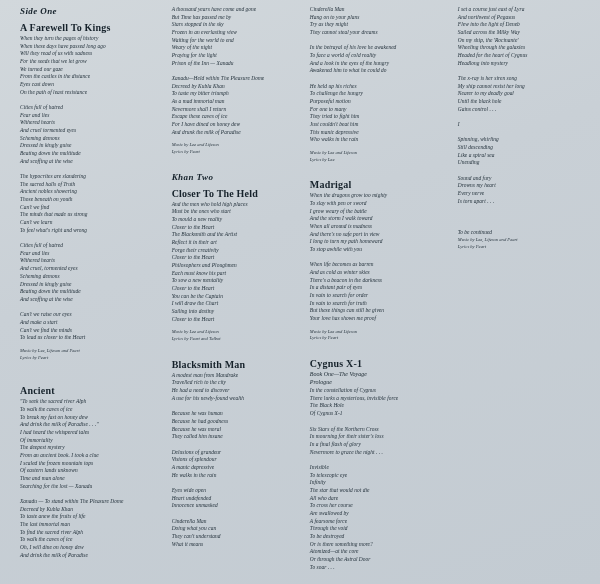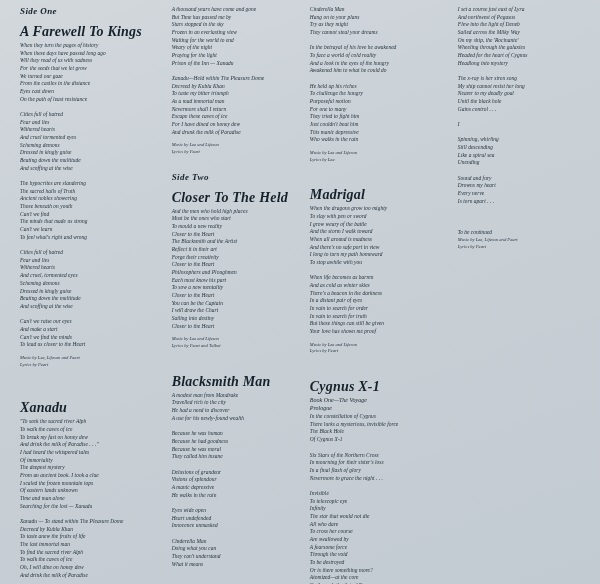--- a/index.html
+++ b/index.html
@@ -41,24 +41,23 @@
     font-family: "Liberation Serif", serif;
     font-style: italic;
     font-size: 9px;
     font-weight: bold;
     letter-spacing: 0.4px;
     margin: 0 0 6px 0;
     color: #16222b;
   }
   .song-title {
     font-family: "Liberation Serif", serif;
-    font-style: italic;
-    font-size: 14px;
+    font-size: 10px;
     font-weight: bold;
-    margin: 8px 0 2px 0;
+    margin: 0 0 2px 0;
     color: #16222b;
     letter-spacing: 0.2px;
   }
   .lyrics {
     font-family: "Liberation Serif", serif;
     font-style: italic;
     font-size: 5.4px;
     line-height: 1.42;
     margin: 0 0 6px 0;
     white-space: pre-line;
@@ -136,21 +135,21 @@
    Beating down the multitude
    And scoffing at the wise
 
 Can't we raise our eyes
 And make a start
 Can't we find the minds
 To lead us closer to the Heart</div>
       <div class="credit">Music by Lee, Lifeson and Peart
 Lyrics by Peart</div>
       <div class="spacer-md"></div>
-      <div class="song-title">Xanadu</div>
+      <div class="song-title">Ancient</div>
       <div class="lyrics">   "To seek the sacred river Alph
    To walk the caves of ice
    To break my fast on honey dew
    And drink the milk of Paradise . . ."
 I had heard the whispered tales
 Of immortality
 The deepest mystery
 From an ancient book. I took a clue
 I scaled the frozen mountain tops
 Of eastern lands unknown
@@ -181,21 +180,21 @@
    Decreed by Kubla Khan
    To taste my bitter triumph
    As a mad immortal man
    Nevermore shall I return
    Escape these caves of ice
    For I have dined on honey dew
    And drunk the milk of Paradise</div>
       <div class="credit">Music by Lee and Lifeson
 Lyrics by Peart</div>
       <div class="spacer-sm"></div>
-      <div class="side-head">Side Two</div>
+      <div class="side-head">Khan Two</div>
       <div class="song-title">Closer To The Held</div>
       <div class="lyrics">And the men who hold high places
 Must be the ones who start
 To mould a new reality
 Closer to the Heart
 The Blacksmith and the Artist
 Reflect it in their art
 Forge their creativity
 Closer to the Heart
 Philosophers and Ploughmen

